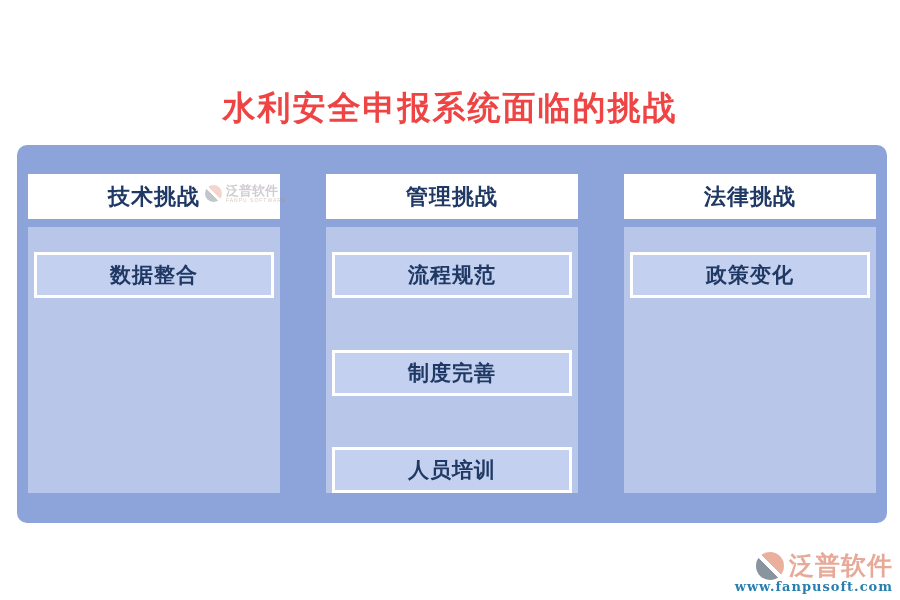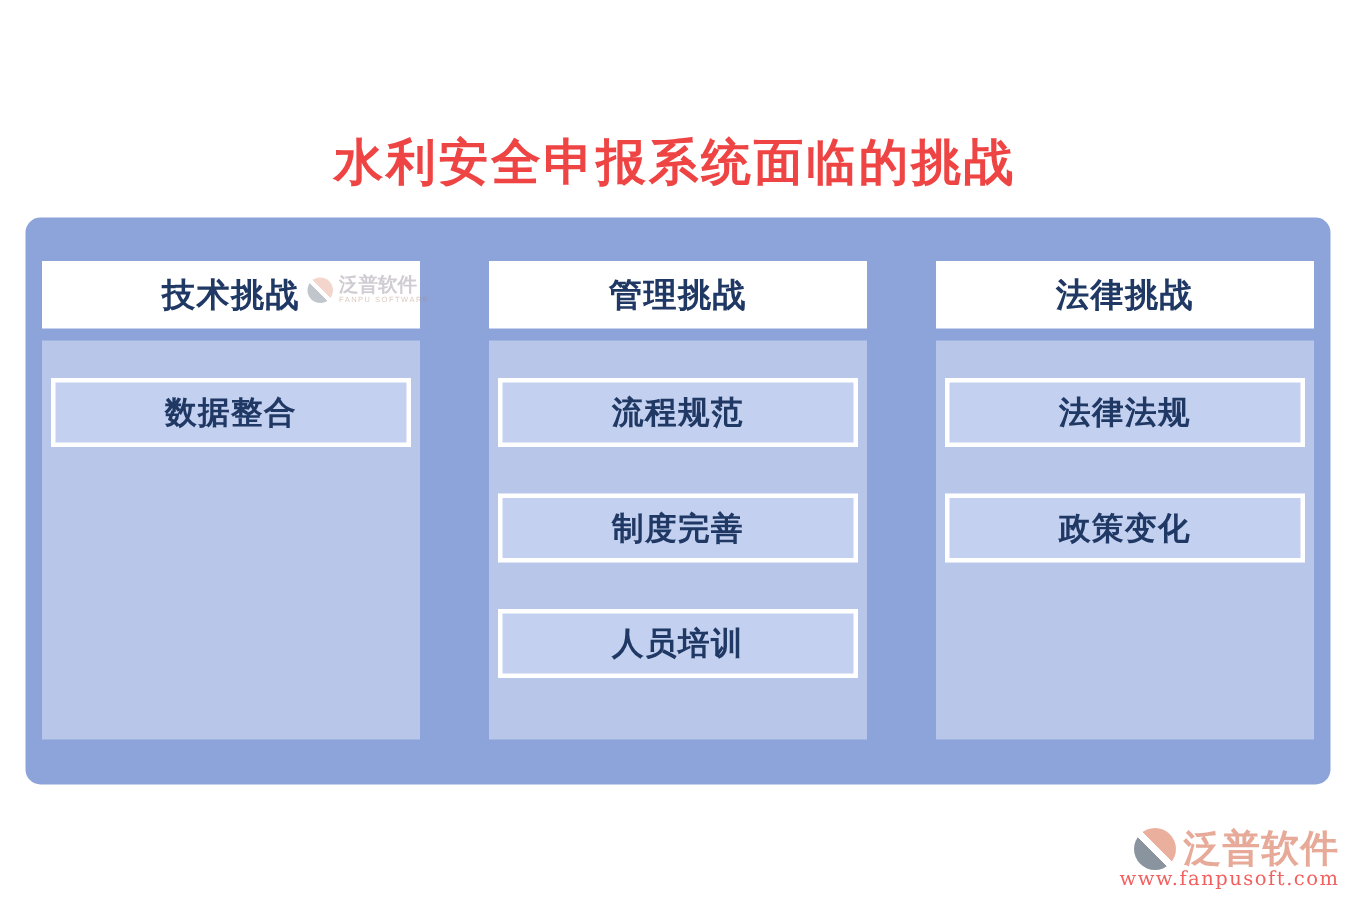--- a/index.html
+++ b/index.html
@@ -22,21 +22,21 @@
   .col{flex:1;display:flex;flex-direction:column;min-width:0;}
   .col-header{
     height:45px;background:#ffffff;margin-bottom:8px;
     display:flex;align-items:center;justify-content:center;
     font-size:22px;font-weight:bold;color:#1f3864;letter-spacing:1px;
     flex:0 0 45px;
   }
   .col-panel{
     flex:1;background:#b7c6e9;
     display:flex;flex-direction:column;gap:31px;
-    padding:25px 6px 0 6px;box-sizing:border-box;
+    padding:25px 6px 0 6px;box-sizing:border-box;justify-content:space-between;
   }
   .item{
     height:46px;flex:0 0 46px;box-sizing:border-box;
     border:3px solid #ffffff;background:#c3d0ef;
     display:flex;align-items:center;justify-content:center;
     font-size:21px;font-weight:bold;color:#1f3864;letter-spacing:1px;
   }
   .logo-icon{
     border-radius:50%;
     background:linear-gradient(45deg,#75828f 0 44%,#ffffff 44% 55%,#e8a38d 55% 100%);
@@ -50,21 +50,21 @@
   .wm-top-text{display:flex;flex-direction:column;line-height:1.05;}
   .wm-top-brand{font-size:13px;font-weight:bold;color:#9a8f9e;}
   .wm-top-sub{font-size:5px;color:#b0876f;letter-spacing:1px;font-family:"Liberation Sans",sans-serif;}
   .wm-bottom{
     position:absolute;right:7px;top:549px;
     display:flex;flex-direction:column;align-items:flex-end;opacity:0.85;
   }
   .wm-bottom-row{display:flex;align-items:center;gap:5px;}
   .wm-bottom .logo-icon{width:28px;height:28px;}
   .wm-brand{font-size:25px;font-weight:bold;color:#e39b87;letter-spacing:1px;}
-  .wm-url{font-size:13px;font-weight:normal;color:#ef4444;margin-top:-3px;letter-spacing:1px;}
+  .wm-url{font-size:13px;font-weight:bold;color:#0369a1;margin-top:-3px;letter-spacing:1px;}
 </style>
 </head>
 <body>
 
 <div class="page-title">水利安全申报系统面临的挑战</div>
 
 <div class="board">
 
   <div class="col">
     <div class="col-header">技术挑战</div>
@@ -79,21 +79,20 @@
       <div class="item">流程规范</div>
       <div class="item">制度完善</div>
       <div class="item">人员培训</div>
     </div>
   </div>
 
 
   <div class="col">
     <div class="col-header">法律挑战</div>
     <div class="col-panel">
-      <div class="item">法律法规</div>
       <div class="item">政策变化</div>
     </div>
   </div>
 
 </div>
 
 <div class="wm-top">
   <span class="logo-icon"></span>
   <span class="wm-top-text">
     <span class="wm-top-brand">泛普软件</span>

